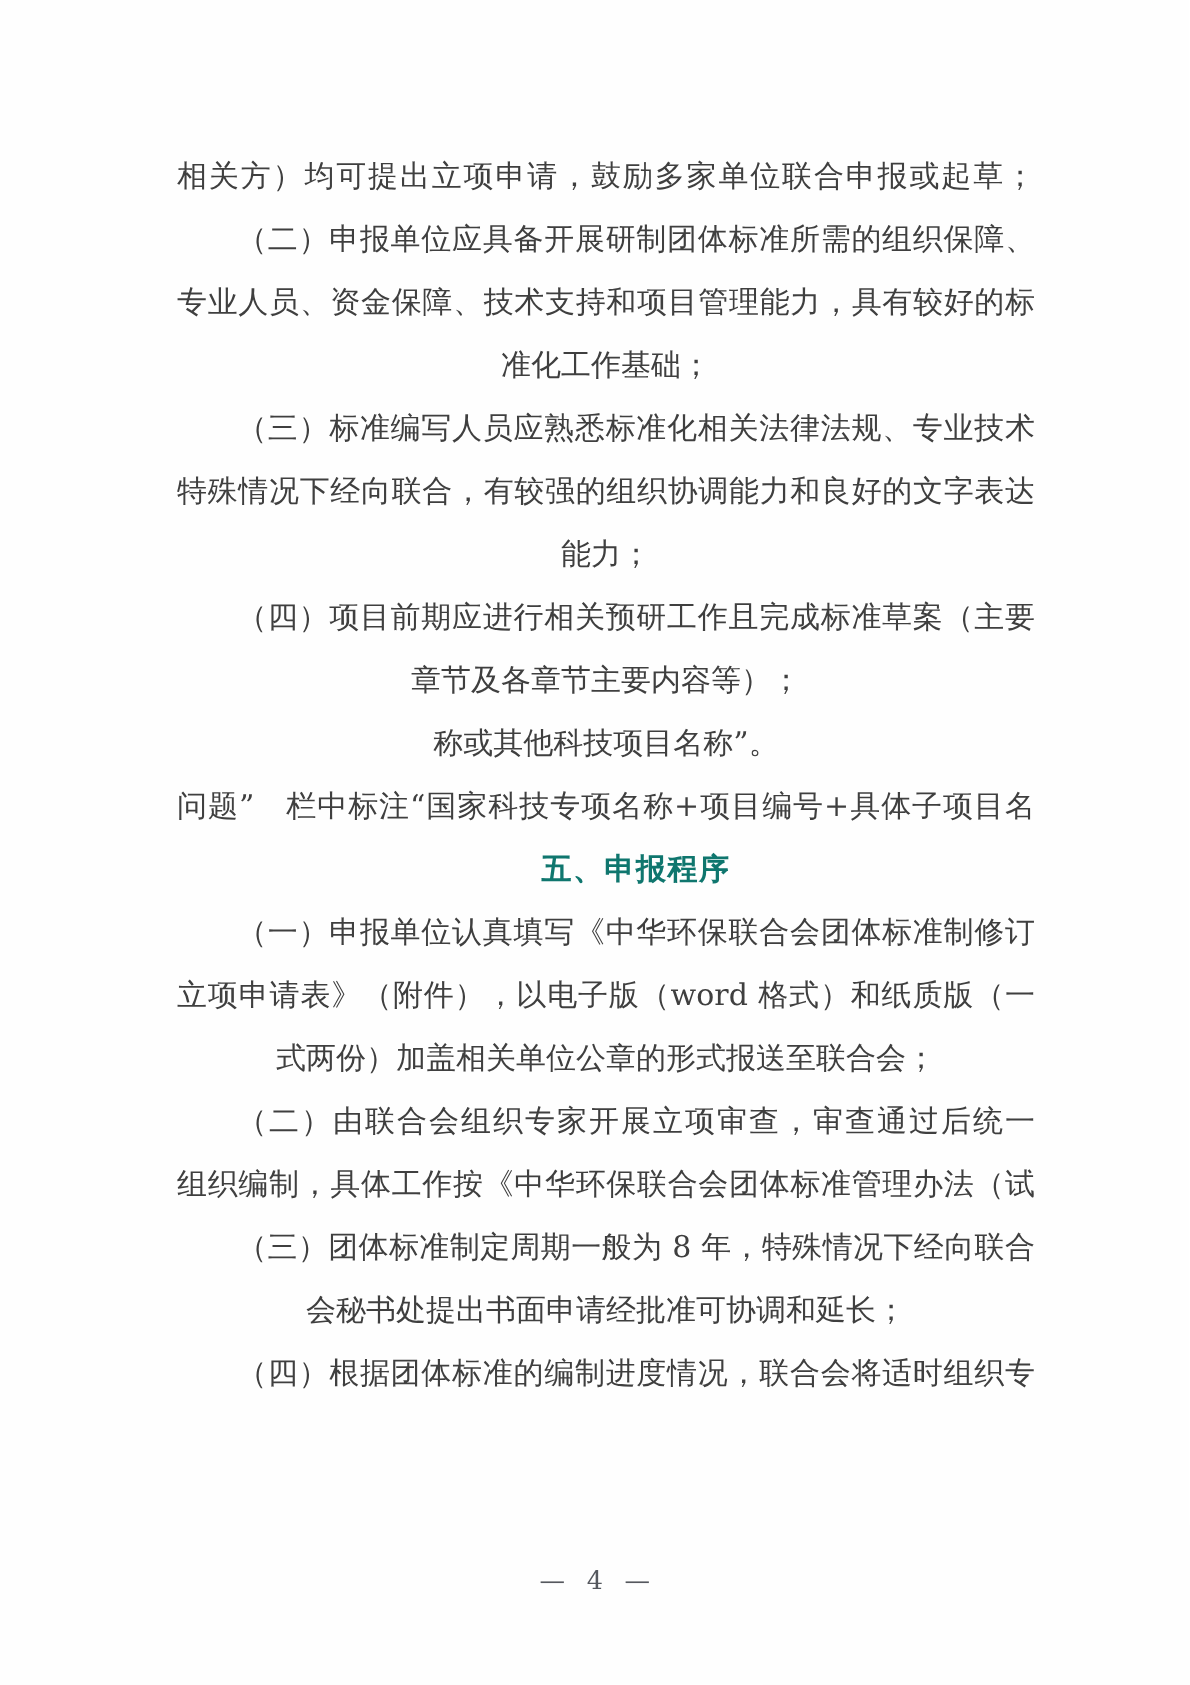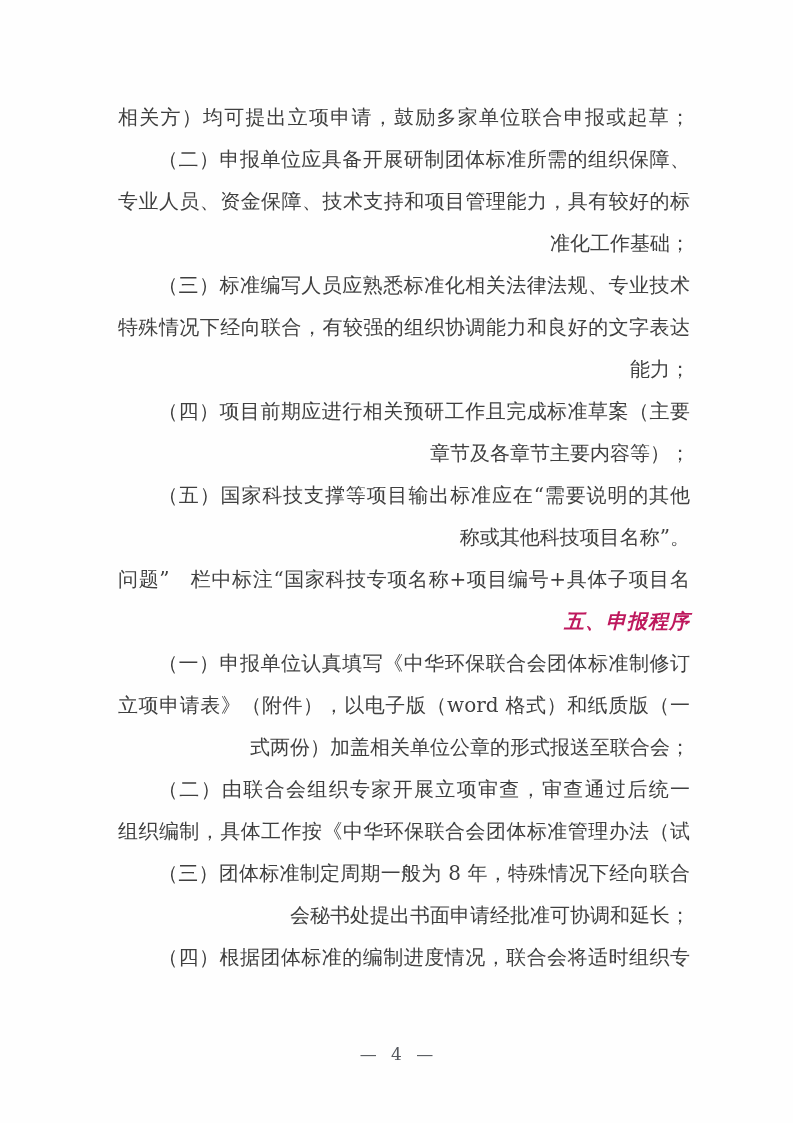--- a/index.html
+++ b/index.html
@@ -19,34 +19,33 @@
   .body-text {
     position: absolute;
     left: 118px;
     top: 96px;
     width: 572px;
   }
   .line {
     height: 42px;
     line-height: 42px;
     font-size: 20px;
-    text-align: right;
+    text-align: center;
   }
   .line.full {
     text-align: justify;
     text-align-last: justify;
   }
   .line.indent {
     text-indent: 40px;
   }
   .line.bold {
     font-weight: bold;
     letter-spacing: 1px;
-    color: #be185d;
-    font-style: italic;
+    color: #0f766e;
   }
   .footer {
     position: absolute;
     left: 0;
     top: 1042px;
     width: 100%;
     text-align: center;
     font-size: 17px;
     color: #55585e;
     word-spacing: 9px;
@@ -60,21 +59,20 @@
   <div class="body-text" id="text-body">
       <div class="line full">相关方）均可提出立项申请，鼓励多家单位联合申报或起草；</div>
       <div class="line full indent">（二）申报单位应具备开展研制团体标准所需的组织保障、</div>
       <div class="line full">专业人员、资金保障、技术支持和项目管理能力，具有较好的标</div>
       <div class="line">准化工作基础；</div>
       <div class="line full indent">（三）标准编写人员应熟悉标准化相关法律法规、专业技术</div>
       <div class="line full">特殊情况下经向联合，有较强的组织协调能力和良好的文字表达</div>
       <div class="line">能力；</div>
       <div class="line full indent">（四）项目前期应进行相关预研工作且完成标准草案（主要</div>
       <div class="line">章节及各章节主要内容等）；</div>
-      <div class="line full indent">（五）国家科技支撑等项目输出标准应在“需要说明的其他</div>
       <div class="line">称或其他科技项目名称”。</div>
       <div class="line full">问题”　栏中标注“国家科技专项名称+项目编号+具体子项目名</div>
       <div class="line indent bold">五、申报程序</div>
       <div class="line full indent">（一）申报单位认真填写《中华环保联合会团体标准制修订</div>
       <div class="line full">立项申请表》（附件），以电子版（word 格式）和纸质版（一</div>
       <div class="line">式两份）加盖相关单位公章的形式报送至联合会；</div>
       <div class="line full indent">（二）由联合会组织专家开展立项审查，审查通过后统一</div>
       <div class="line full">组织编制，具体工作按《中华环保联合会团体标准管理办法（试</div>
       <div class="line full indent">（三）团体标准制定周期一般为 8 年，特殊情况下经向联合</div>
       <div class="line">会秘书处提出书面申请经批准可协调和延长；</div>

